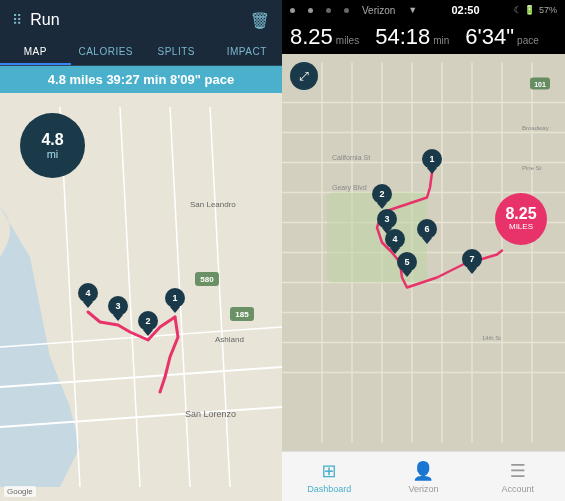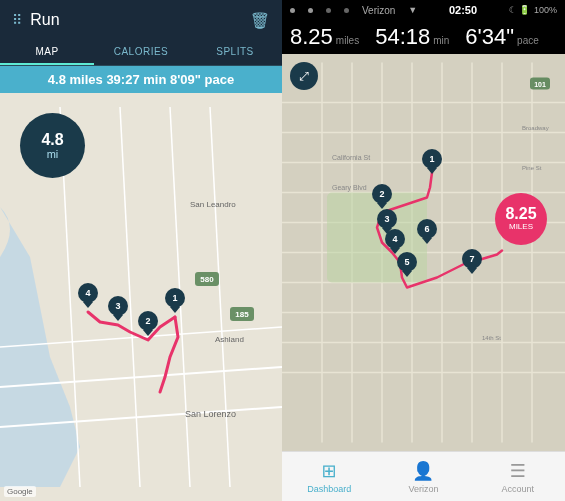--- a/index.html
+++ b/index.html
@@ -64,21 +64,21 @@
       padding: 6px 2px;
       font-size: 10px;
       color: #7ab8cc;
       cursor: pointer;
       letter-spacing: 0.5px;
       position: relative;
     }
 
     .left-nav-item.active {
       color: #ffffff;
-      border-bottom: 2px solid #5eead4;
+      border-bottom: 2px solid #3b82f6;
     }
 
     .left-stats {
       background: #4ab0cc;
       padding: 6px 12px;
       text-align: center;
     }
 
     .left-stats-top {
       color: #ffffff;
@@ -396,20 +396,21 @@
       <span class="dots-icon">⠿</span>
       <span class="left-title">Run</span>
     </div>
     <span class="trash-icon">🗑</span>
   </div>
 
   <div class="left-nav">
     <div class="left-nav-item active">MAP</div>
     <div class="left-nav-item">CALORIES</div>
     <div class="left-nav-item">SPLITS</div>
+    <div class="left-nav-item">IMPACT</div>
   </div>
 
   <div class="left-stats">
     <div class="left-stats-top">4.8 miles     39:27 min     8'09" pace</div>
   </div>
 
   <div class="left-map-container">
     <div class="map-bg">
 
       <svg class="map-svg" viewBox="0 0 282 380">
@@ -471,21 +472,21 @@
       <span class="status-dot active"></span>
       <span class="status-dot"></span>
       <span class="status-dot"></span>
       <span class="status-carrier">Verizon</span>
       <span class="status-icons">▼</span>
     </div>
     <span class="status-time">02:50</span>
     <div class="status-right">
       <span class="status-icons">☾</span>
       <span class="status-icons">🔋</span>
-      <span class="battery">100%</span>
+      <span class="battery">57%</span>
     </div>
   </div>
 
   <div class="right-metrics">
     <div class="metric-group">
       <span class="metric-value">8.25</span>
       <span class="metric-unit">miles</span>
     </div>
     <span class="metric-sep"> </span>
     <div class="metric-group">

